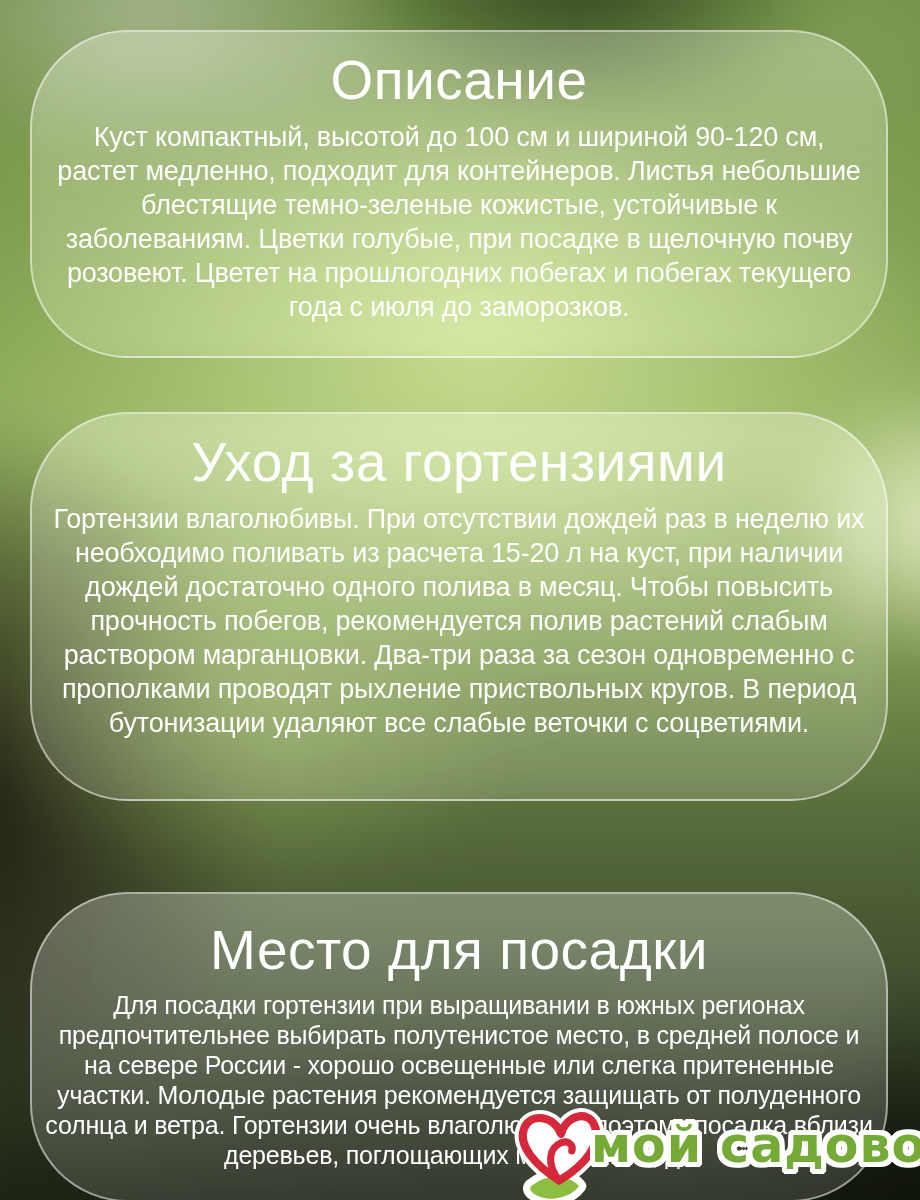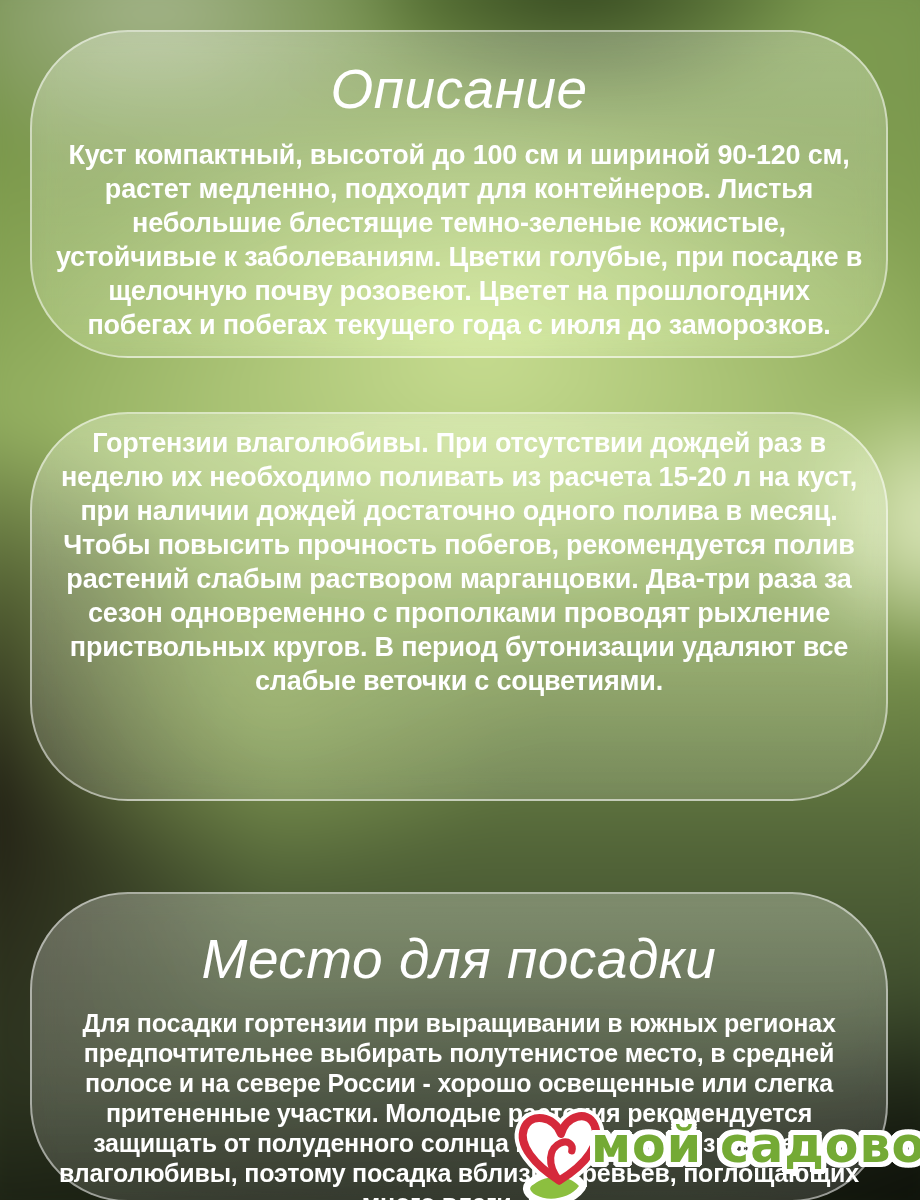--- a/index.html
+++ b/index.html
@@ -36,25 +36,25 @@
     background: linear-gradient(180deg, rgba(255,255,255,0.27), rgba(255,255,255,0.13));
     border: 2px solid rgba(255,255,255,0.50);
     backdrop-filter: blur(14px) brightness(1.06);
     -webkit-backdrop-filter: blur(14px) brightness(1.06);
     text-align: center; color: #ffffff;
   }
   .card-1 { top: 30px;  height: 328px; padding-top: 8px; }
   .card-2 { top: 412px; height: 389px; padding-top: 8px; }
   .card-3 { top: 892px; height: 310px; padding-top: 16px; }
   .card h2 {
-    margin: 16px; font-weight: 400; font-size: 55px; line-height: 1.2;
-    letter-spacing: 0.5px; color: #ffffff; font-style: italic;
+    margin: 7px; font-weight: 400; font-size: 55px; line-height: 1.2;
+    letter-spacing: 0.5px; color: #ffffff;
   }
   .card p {
-    margin: 4px auto 0; font-weight: 700; font-size: 27px; line-height: 34px;
+    margin: 4px auto 0; font-weight: 400; font-size: 27px; line-height: 34px;
     letter-spacing: -0.2px; max-width: 812px; color: #ffffff;
   }
   .card-3 p { font-size: 25px; line-height: 30px; max-width: 832px; }
 
   
   .logo {
     position: absolute; left: 505px; top: 1090px; width: 415px; height: 110px;
     display: flex; align-items: center; z-index: 5;
   }
   .logo svg { width: 112px; height: 108px; flex: 0 0 auto; margin-top: 10px; }
@@ -75,20 +75,21 @@
 <div class="stage">
 
   <div class="bg"></div>
 
   <section class="card card-1">
     <h2>Описание</h2>
     <p>Куст компактный, высотой до 100 см и шириной 90-120 см, растет медленно, подходит для контейнеров. Листья небольшие блестящие темно-зеленые кожистые, устойчивые к заболеваниям. Цветки голубые, при посадке в щелочную почву розовеют. Цветет на прошлогодних побегах и побегах текущего года с июля до заморозков.</p>
   </section>
 
   <section class="card card-2">
+    <h2>Уход за гортензиями</h2>
     <p>Гортензии влаголюбивы. При отсутствии дождей раз в неделю их необходимо поливать из расчета 15-20 л на куст, при наличии дождей достаточно одного полива в месяц. Чтобы повысить прочность побегов, рекомендуется полив растений слабым раствором марганцовки. Два-три раза за сезон одновременно с прополками проводят рыхление приствольных кругов. В период бутонизации удаляют все слабые веточки с соцветиями.</p>
   </section>
 
   <section class="card card-3">
     <h2>Место для посадки</h2>
     <p>Для посадки гортензии при выращивании в южных регионах предпочтительнее выбирать полутенистое место, в средней полосе и на севере России - хорошо освещенные или слегка притененные участки. Молодые растения рекомендуется защищать от полуденного солнца и ветра. Гортензии очень влаголюбивы, поэтому посадка вблизи деревьев, поглощающих много влаги, дл</p>
   </section>
 
   <div class="logo">
     <svg viewBox="0 0 120 120" aria-hidden="true">

